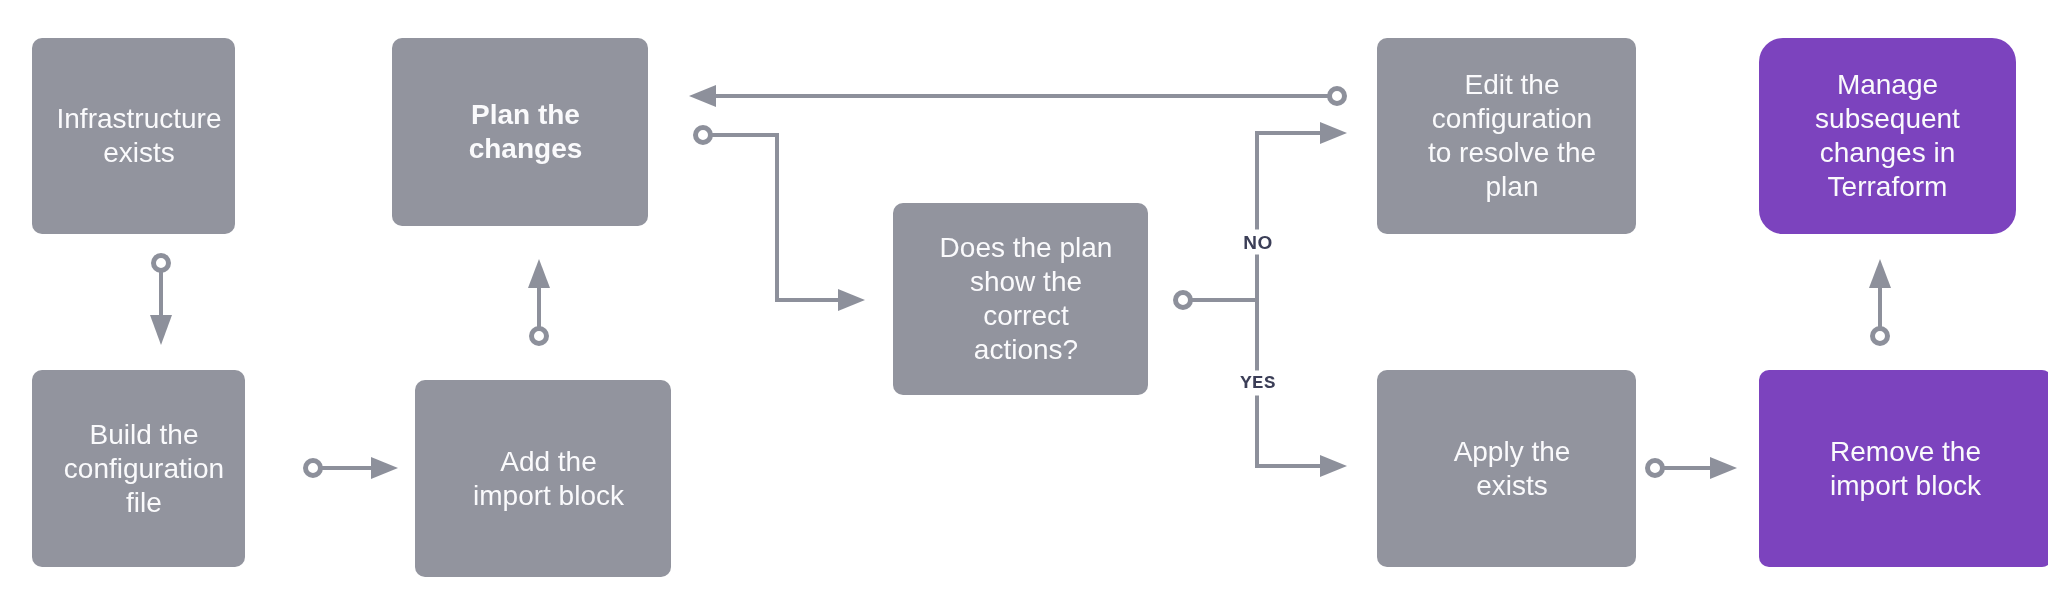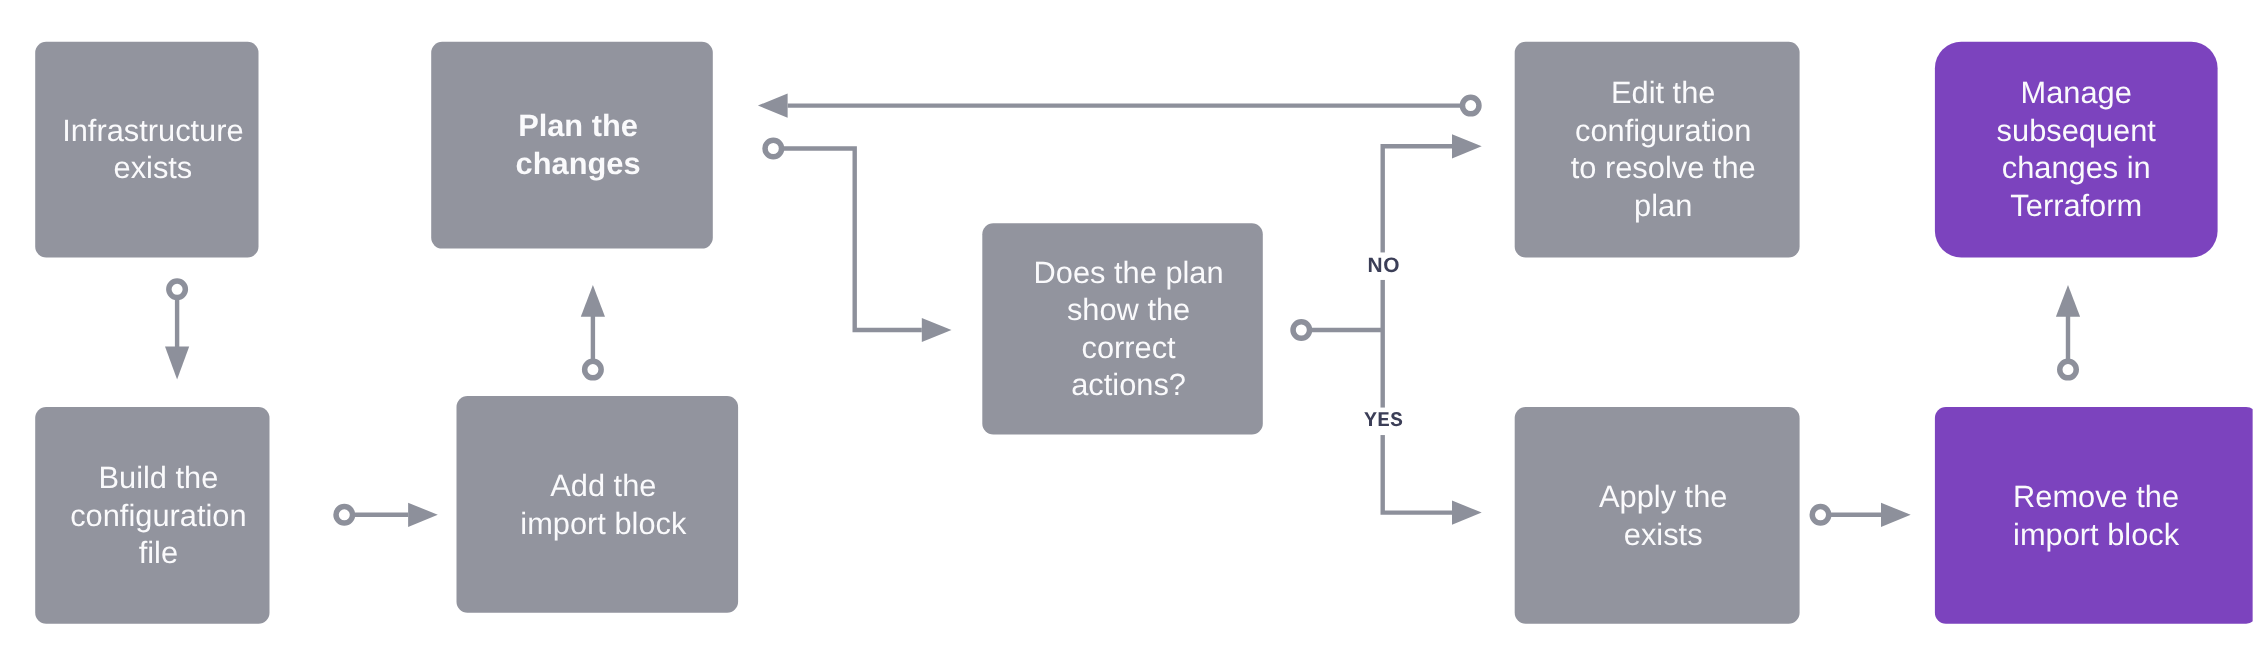--- a/index.html
+++ b/index.html
@@ -39,21 +39,21 @@
     color:var(--decision-label);
     font-size:19px;font-weight:bold;
     letter-spacing:0.5px;
     padding:3px 5px;
     line-height:1;
   }
   
   .n1{left:32px;  top:38px;  width:203px;height:196px;}
   .n2{left:32px;  top:370px; width:213px;height:197px;}
   .n3{left:392px; top:38px;  width:256px;height:188px;font-weight:bold;}
-  .n4{left:415px; top:360px; width:256px;height:197px;}
+  .n4{left:415px; top:380px; width:256px;height:197px;}
   .n5{left:893px; top:203px; width:255px;height:192px;}
   .n6{left:1377px;top:38px;  width:259px;height:196px;}
   .n7{left:1377px;top:370px; width:259px;height:197px;}
   .n8{left:1759px;top:38px;  width:257px;height:196px;border-radius:24px;}
   .n9{left:1759px;top:370px; width:293px;height:197px;}
   .lbl-no{left:1258px;top:220px;margin-top:22px;}
   .lbl-yes{left:1258px;top:383px;font-family:Liberation Mono, monospace;}
 </style>
 </head>
 <body>

